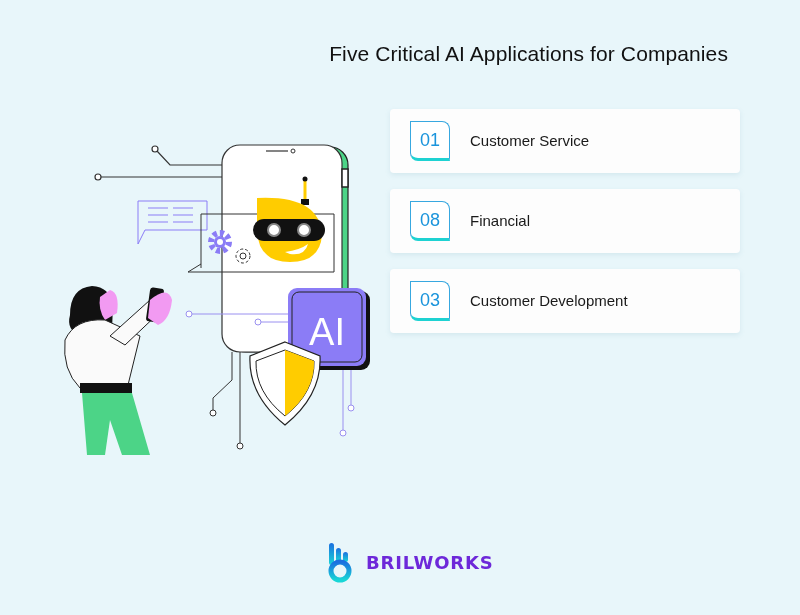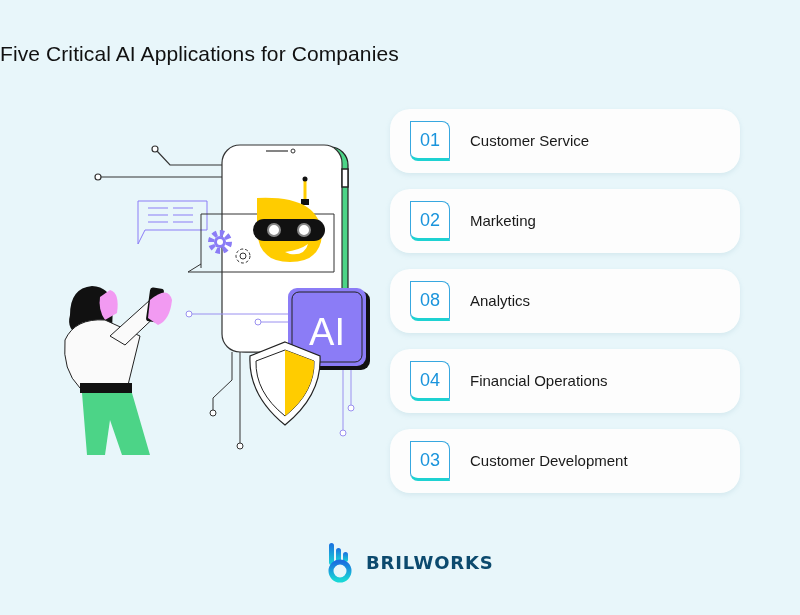--- a/index.html
+++ b/index.html
@@ -1,25 +1,25 @@
 <!DOCTYPE html>
 <html><head>
 <meta charset="utf-8">
 <style>
   * { box-sizing: border-box; margin: 0; padding: 0; }
   html, body { width: 800px; height: 615px; overflow: hidden; }
   body { background: #e8f6fa; font-family: "Liberation Sans", "DejaVu Sans", sans-serif; position: relative; color: #111; }
-  .title { position: absolute; top: 42px; left: 0; width: 728px; text-align: left; font-size: 21px; color: #111; letter-spacing: 0.1px; }
+  .title { position: absolute; top: 42px; left: 0; width: 728px; text-align: right; font-size: 21px; color: #111; letter-spacing: 0.1px; }
   .illustration { position: absolute; left: 0; top: 0; width: 390px; height: 520px; }
   .list { position: absolute; left: 390px; top: 109px; width: 350px; }
-  .card { position: relative; height: 64px; margin-bottom: 16px; background: #fdfdfd; border-radius: 20px; box-shadow: 0 2px 5px rgba(120,170,190,0.18); display: flex; align-items: center; padding-left: 18px; }
+  .card { position: relative; height: 64px; margin-bottom: 16px; background: #fdfdfd; border-radius: 4px; box-shadow: 0 2px 5px rgba(120,170,190,0.18); display: flex; align-items: center; padding-left: 18px; }
   .num { position: absolute; left: 20px; top: 12px; width: 40px; height: 40px; border: 1.5px solid #38a8e0; border-right-color: #38a8e0; border-bottom: 3px solid #1ed2d2; border-radius: 0 8px 0 8px; display: flex; align-items: center; justify-content: center; font-size: 18px; color: #1a94dc; background: #ffffff; }
   .label { position: absolute; left: 80px; top: 0; height: 50px; line-height: 64px; font-size: 15px; color: #1a1a1a; }
   .logo { position: absolute; left: 326px; top: 540px; height: 44px; display: flex; align-items: center; }
-  .logo-text { font-size: 18px; font-weight: bold; color: #0c4a6e; letter-spacing: 0.8px; margin-left: 10px; font-family: "DejaVu Sans", sans-serif; }
+  .logo-text { font-size: 18px; font-weight: bold; color: #6d28d9; letter-spacing: 0.8px; margin-left: 10px; font-family: "DejaVu Sans", sans-serif; }
 </style>
 </head>
 <body>
 
 <div class="title">Five Critical AI Applications for Companies</div>
 
 <svg class="illustration" viewBox="0 0 390 520" width="390" height="520">
 
   <g stroke="#333" stroke-width="1.2" fill="none">
     <circle cx="155" cy="149" r="3" fill="#fff"></circle>
@@ -111,30 +111,22 @@
     <path d="M150 300 Q168 285 172 300 Q170 320 158 325 L148 318 Z" fill="#f29af2"></path>
   </g>
 </svg>
 
 <div class="list">
   <div class="card">
     <div class="num">01</div>
     <div class="label">Customer Service</div>
   </div>
   <div class="card">
-    <div class="num">02</div>
-    <div class="label">Marketing</div>
-  </div>
-  <div class="card">
     <div class="num">08</div>
-    <div class="label">Analytics</div>
-  </div>
-  <div class="card">
-    <div class="num">04</div>
-    <div class="label">Financial Operations</div>
+    <div class="label">Financial</div>
   </div>
   <div class="card">
     <div class="num">03</div>
     <div class="label">Customer Development</div>
   </div>
 </div>
 
 <div class="logo">
   <svg width="30" height="44" viewBox="0 0 30 44">
     <defs>

